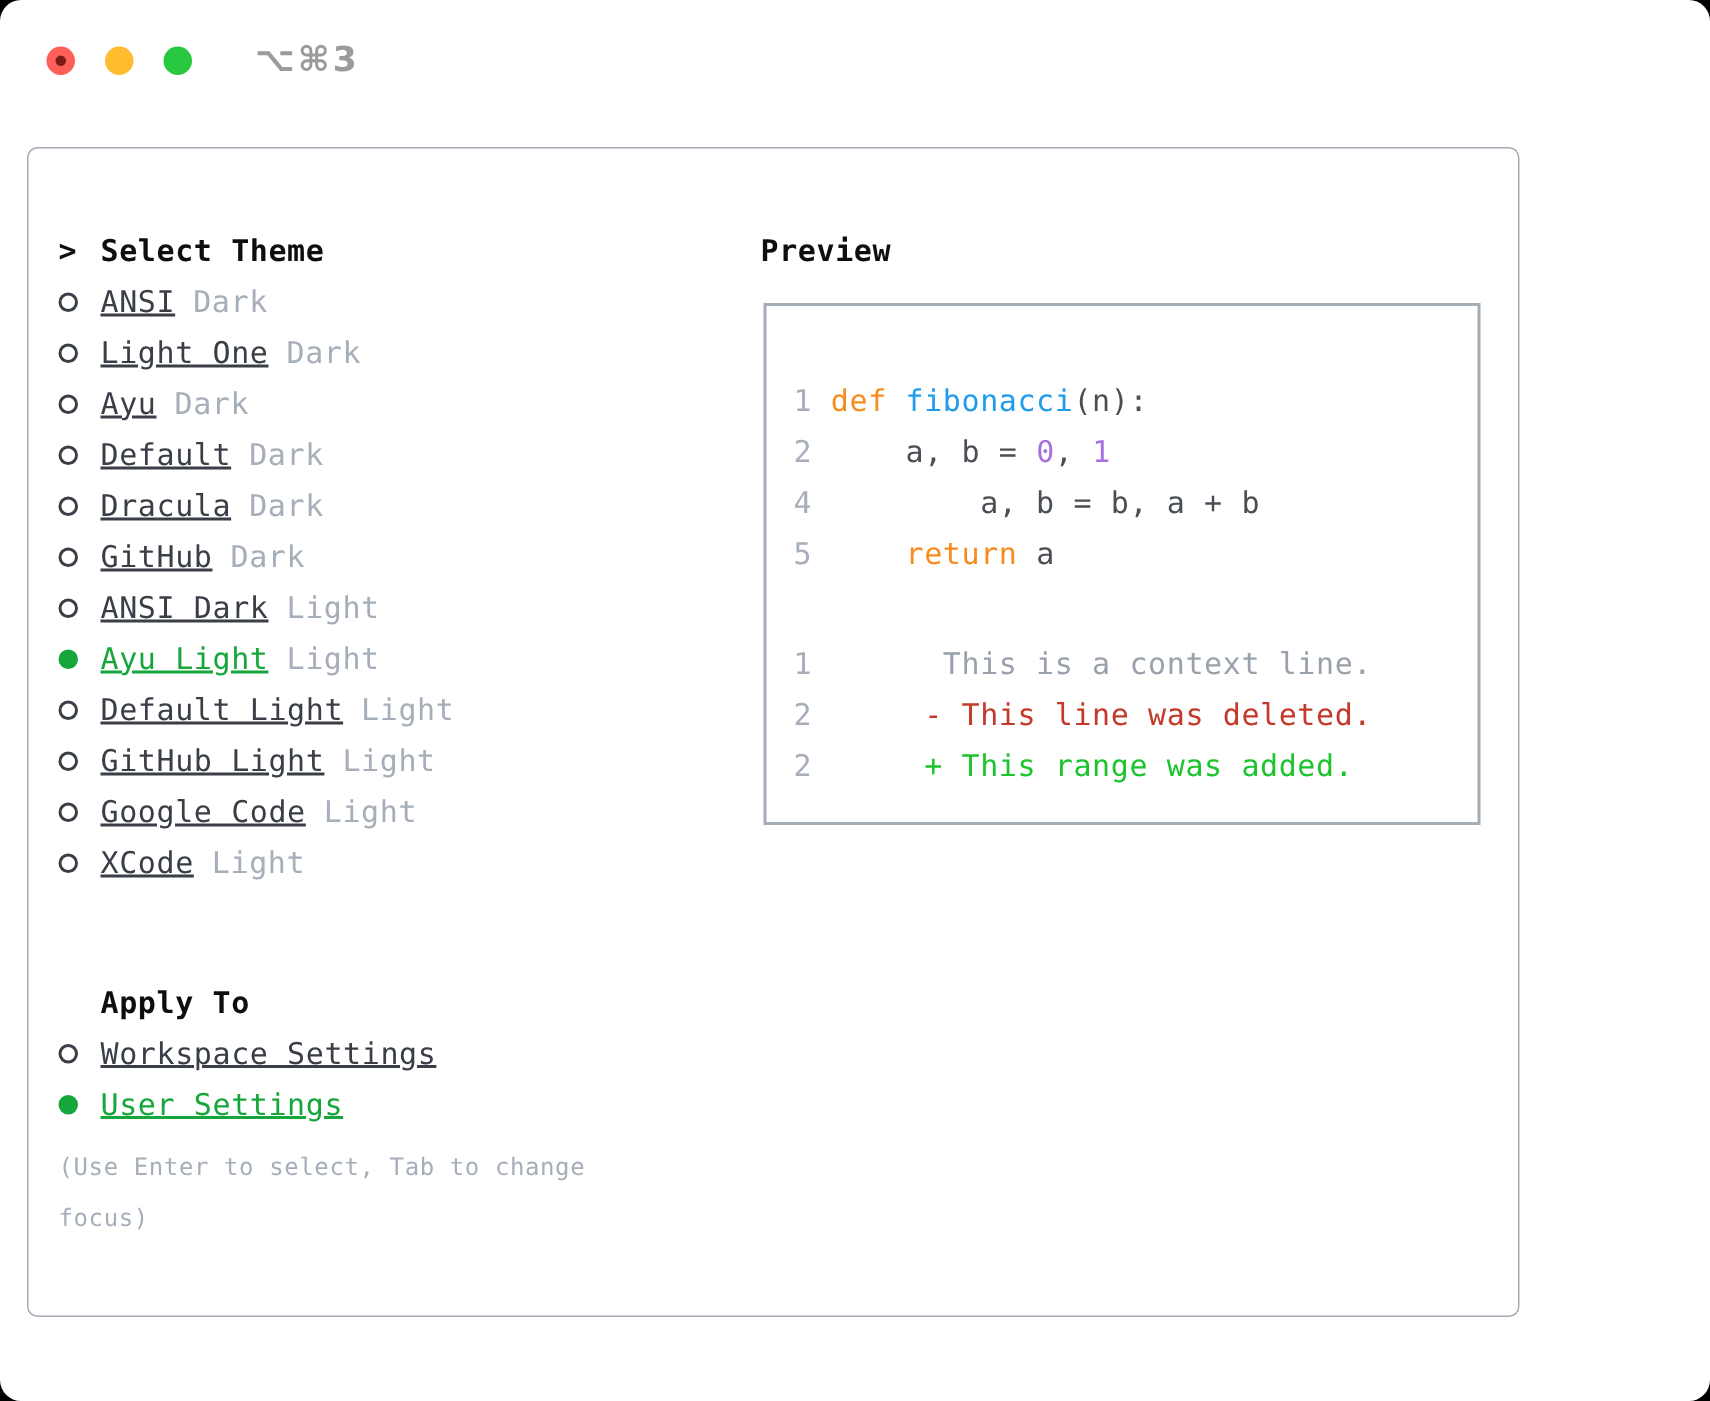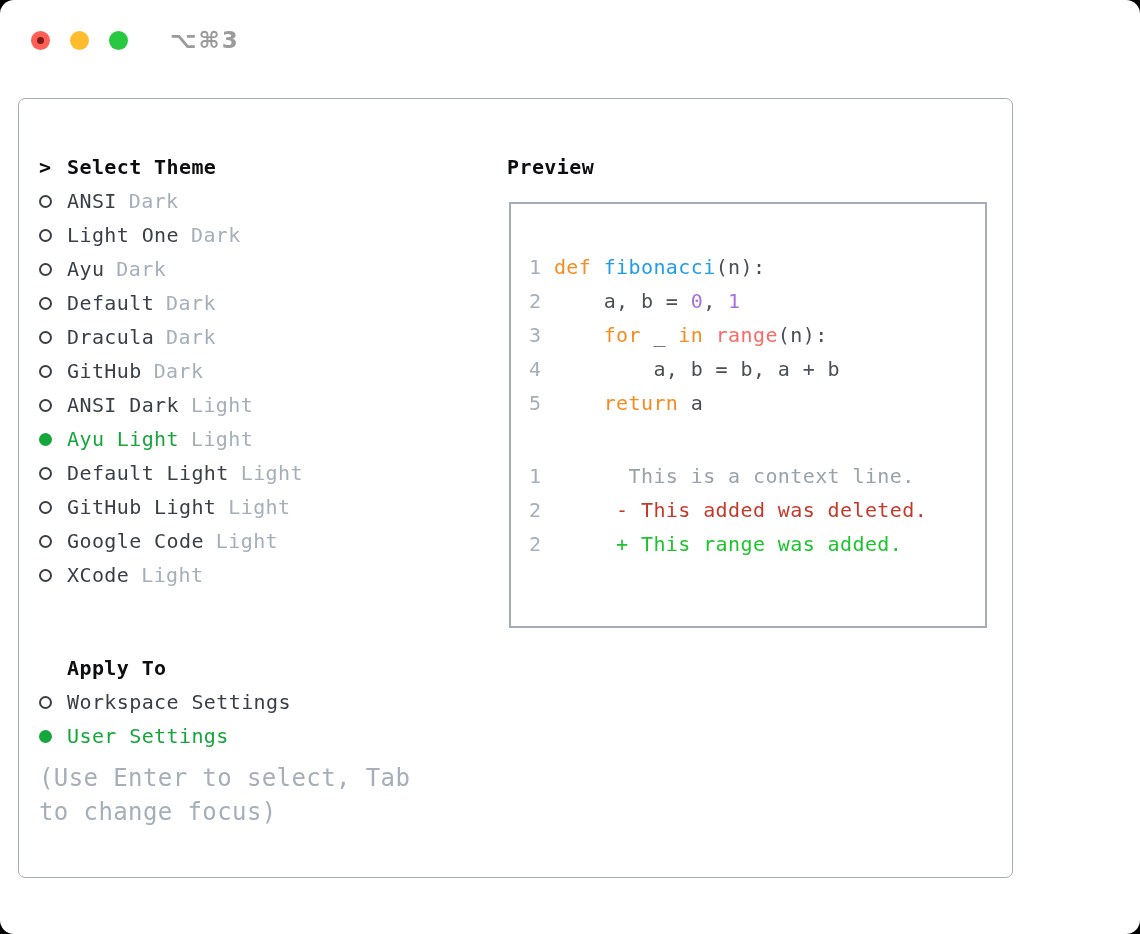--- a/index.html
+++ b/index.html
@@ -20,33 +20,33 @@
   
   .panel{position:absolute;left:18px;top:98px;width:995px;height:780px;
          border:1.5px solid var(--border);border-radius:7px;box-sizing:border-box;
          background:#fff;}
 
   .row{display:flex;align-items:center;height:34px;font-size:20px;letter-spacing:.4px;}
   .prefix{width:28px;display:flex;align-items:center;flex:none;}
   .prompt{font-weight:bold;color:var(--ink);}
   .circle{width:13px;height:13px;border-radius:50%;border:2px solid var(--name);box-sizing:border-box;}
   .circle.filled{background:var(--green);border-color:var(--green);}
-  .t-name{color:var(--name);}
+  .t-name{color:var(--name);text-decoration:underline;}
   .theme-row.selected .t-name{color:var(--green);}
   .t-variant{color:var(--muted);padding-left:12px;}
   .hdr{font-weight:bold;color:var(--ink);}
 
   .theme-list{position:absolute;left:20px;top:51px;}
   .apply-section{position:absolute;left:20px;top:552px;}
   .apply-header{margin-left:28px;}
-  .hint{position:absolute;left:20px;top:662px;width:400px;font-size:24px;
+  .hint{position:absolute;left:20px;top:662px;width:400px;font-size:16px;
         letter-spacing:.4px;line-height:34px;color:var(--muted);}
 
   .preview-title{position:absolute;left:456px;top:51px;margin-left:32px;}
-  .preview-box{position:absolute;left:490px;top:103px;width:478px;height:426px;
+  .preview-box{position:absolute;left:490px;top:103px;width:478px;height:348px;
                border:2px solid var(--border);box-sizing:border-box;background:#fff;}
   .code{padding:46px 0 0 18px;font-size:20px;letter-spacing:.4px;}
   .code-line{white-space:pre;height:34px;line-height:34px;}
   .diff-block{margin-top:39px;}
   .ln{color:var(--muted);}
   .kw{color:var(--kw);} .fn{color:var(--fn);} .num{color:var(--num);}
   .bi{color:var(--bi);} .pl{color:var(--code);} .ctx{color:var(--ctx);}
   .del{color:var(--del);} .add{color:var(--add);}
 </style>
 </head>
@@ -182,26 +182,25 @@
 
     <div class="row preview-title">
       <span class="hdr">Preview</span>
     </div>
 
     <div class="preview-box">
       <div class="code">
         <div id="code-block">
             <div class="code-line"><span class="ln">1 </span><span class="kw">def </span><span class="fn">fibonacci</span><span class="pl">(n):</span></div>
             <div class="code-line"><span class="ln">2 </span><span class="pl">    a, b = </span><span class="num">0</span><span class="pl">, </span><span class="num">1</span></div>
-            <div class="code-line"><span class="ln">3 </span><span class="kw">    for </span><span class="pl">_ </span><span class="kw">in </span><span class="bi">range</span><span class="pl">(n):</span></div>
             <div class="code-line"><span class="ln">4 </span><span class="pl">        a, b = b, a + b</span></div>
             <div class="code-line"><span class="ln">5 </span><span class="kw">    return </span><span class="pl">a</span></div>
           </div>
         <div class="diff-block" id="diff-block">
             <div class="code-line"><span class="ln">1 </span><span class="ctx">      This is a context line.</span></div>
-            <div class="code-line"><span class="ln">2 </span><span class="del">     - This added was deleted.</span></div>
+            <div class="code-line"><span class="ln">2 </span><span class="del">     - This line was deleted.</span></div>
             <div class="code-line"><span class="ln">2 </span><span class="add">     + This range was added.</span></div>
           </div>
       </div>
     </div>
 
   </div>
 </div>
 
 </body></html>

